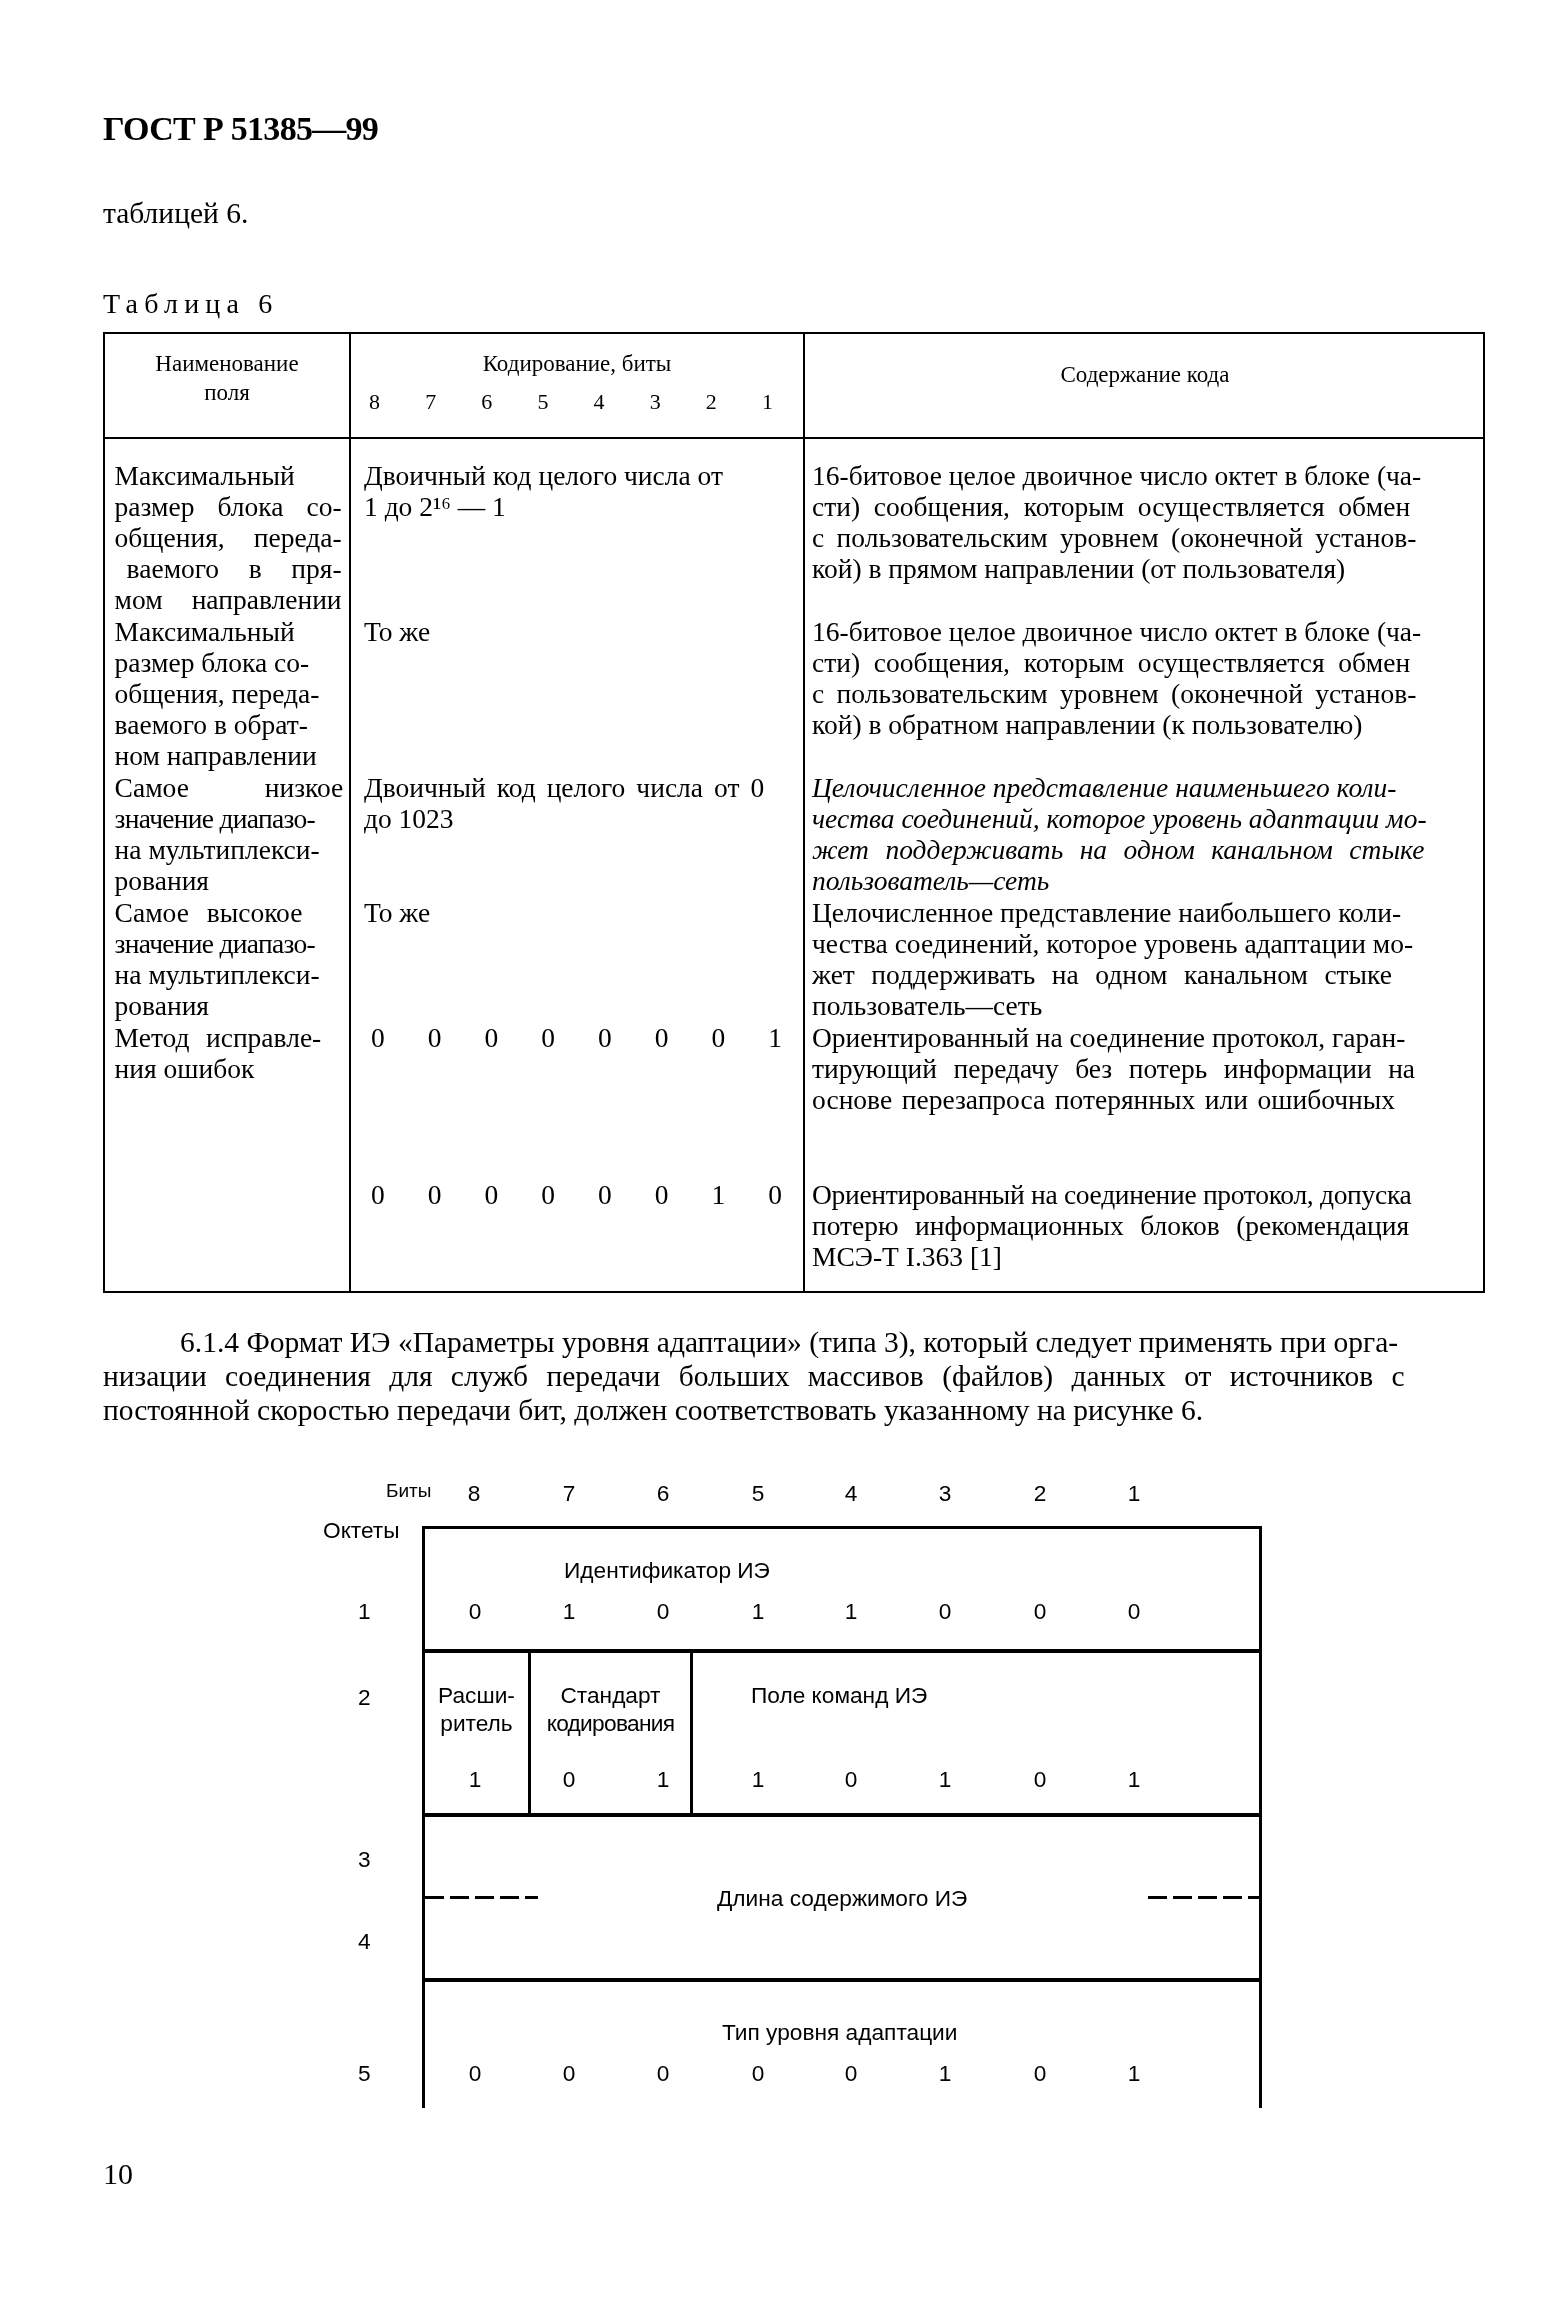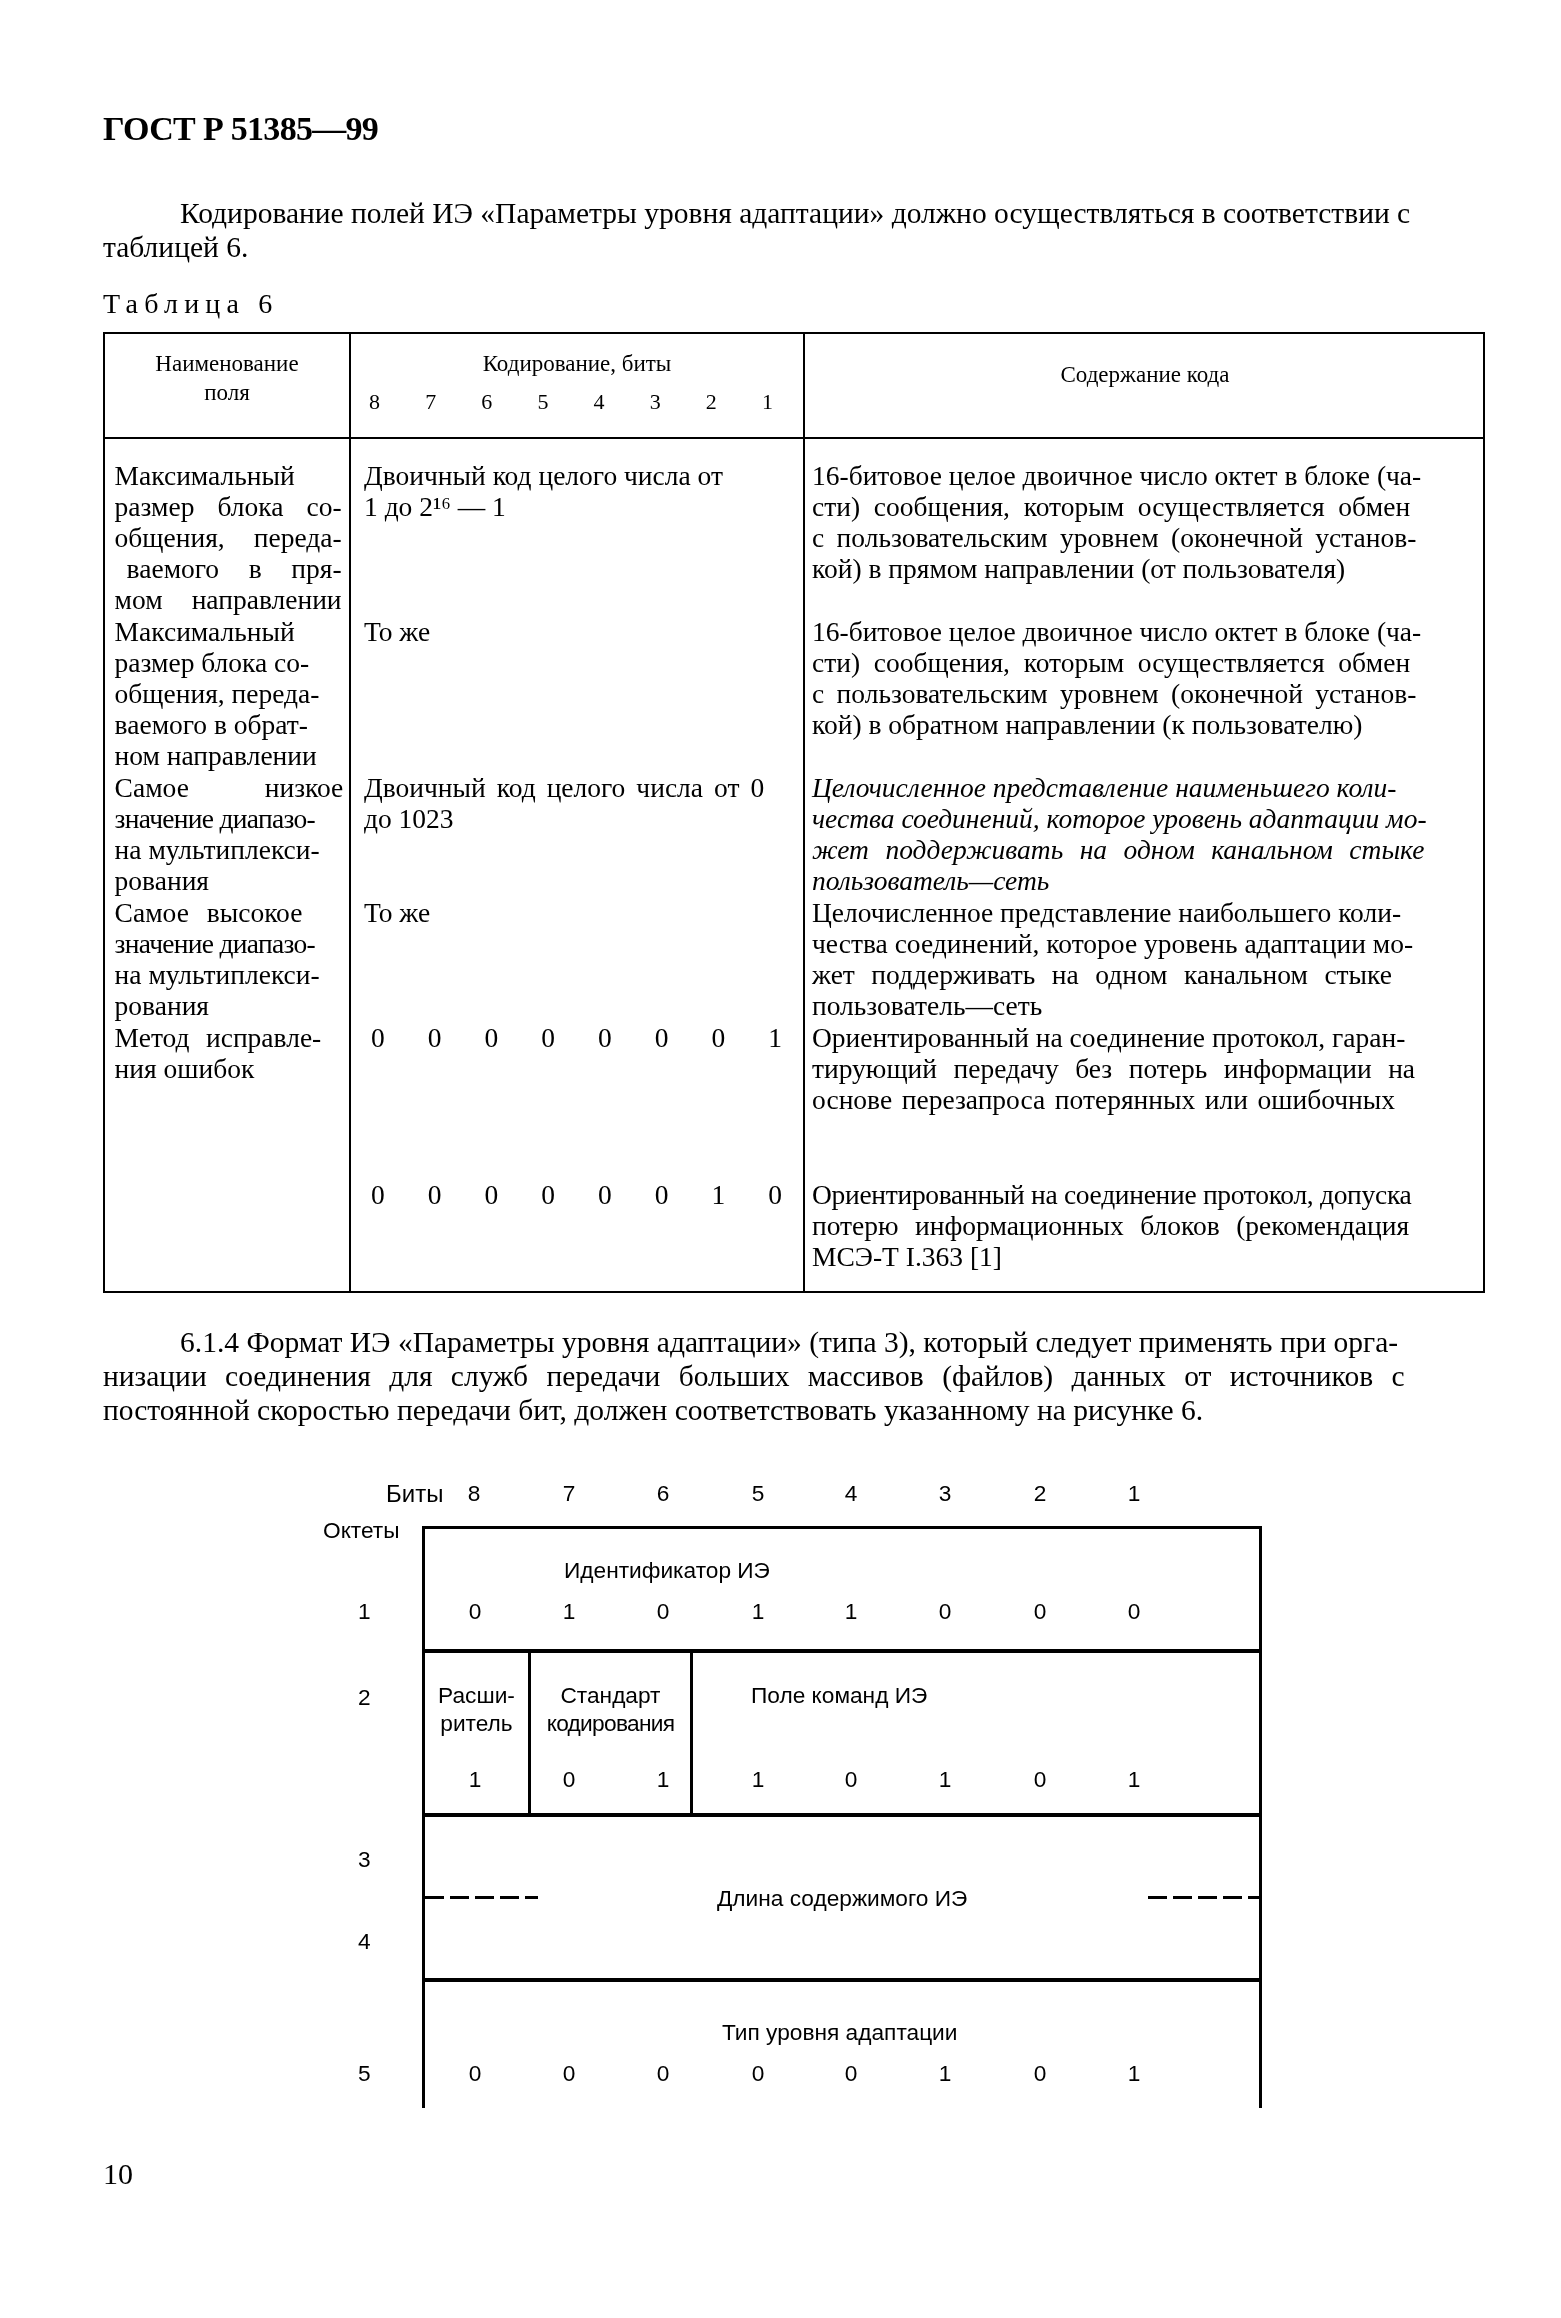--- a/index.html
+++ b/index.html
@@ -13,35 +13,34 @@
 
   
   .tbl { position: absolute; left: 103px; top: 332px; width: 1382px; height: 961px; border: 2.1px solid #000; box-sizing: border-box; }
   .tbl .vline { position: absolute; top: 0; bottom: 0; width: 0; border-left: 2.1px solid #000; }
   .tbl .hline { position: absolute; left: 0; right: 0; height: 0; border-top: 2.7px solid #000; }
   .th { position: absolute; font-size: 23px; line-height: 29px; text-align: center; }
   .cell { position: absolute; font-size: 27.5px; line-height: 31px; }
   .cell .l { display: block; white-space: nowrap; }
   .just { text-align: justify; text-align-last: justify; }
   .bitrow { position: absolute; font-size: 27.5px; display: flex; justify-content: space-between; }
-  .fig-bitnum { position: absolute; top: 1480px; font-size: 24px; font-family: "Liberation Sans", sans-serif; }
+  .fig-bitnum { position: absolute; top: 1480px; font-size: 19px; font-family: "Liberation Sans", sans-serif; }
   .fig-box-line { position: absolute; background: #000; }
   .fig-label { position: absolute; font-family: "Liberation Sans", sans-serif; font-size: 22.7px; text-align: center; }
   .fig-val { position: absolute; font-family: "Liberation Sans", sans-serif; font-size: 22.7px; transform: translateX(-50%); }
   .octet-num { position: absolute; left: 358px; font-family: "Liberation Sans", sans-serif; font-size: 22.7px; }
   .dash { position: absolute; height: 3.4px; background: repeating-linear-gradient(90deg, #000 0 19px, transparent 19px 25px); }
   .page-num { left: 103px; top: 2157px; font-size: 30px; }
 </style>
 </head>
 <body>
 
 <div class="abs doc-id">ГОСТ Р 51385—99</div>
 
 <div class="abs para" style="top:196px;">
-  <span class="line indent">Кодирование полей ИЭ «Параметры уровня адаптации» должно осуществляться в соответствии с</span>
   <span class="line">таблицей 6.</span>
 </div>
 
 <div class="abs tbl-caption">Таблица 6</div>
 
 <div class="tbl">
   <div class="vline" style="left:244px;"></div>
   <div class="vline" style="left:698px;"></div>
   <div class="hline" style="top:103px;"></div>
 

